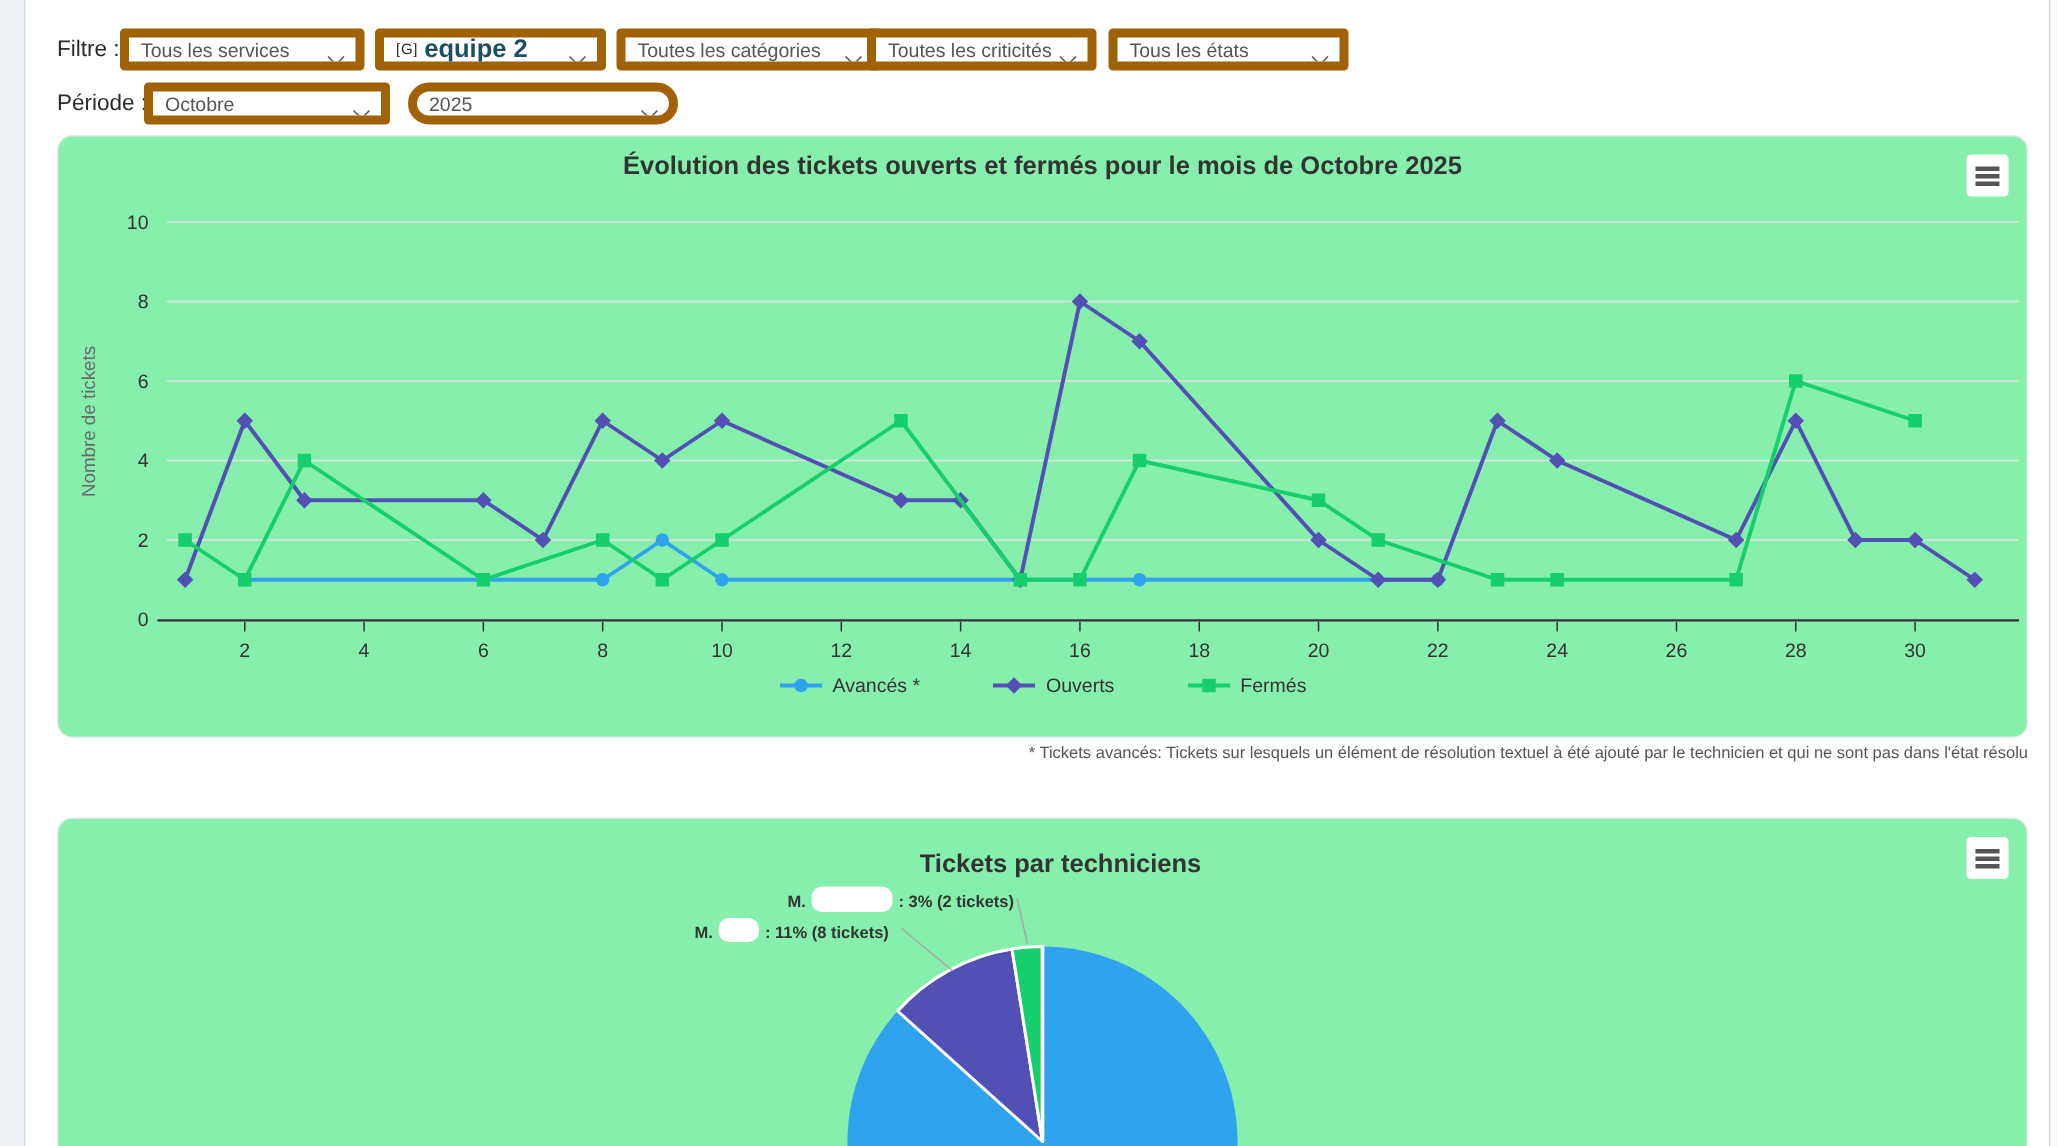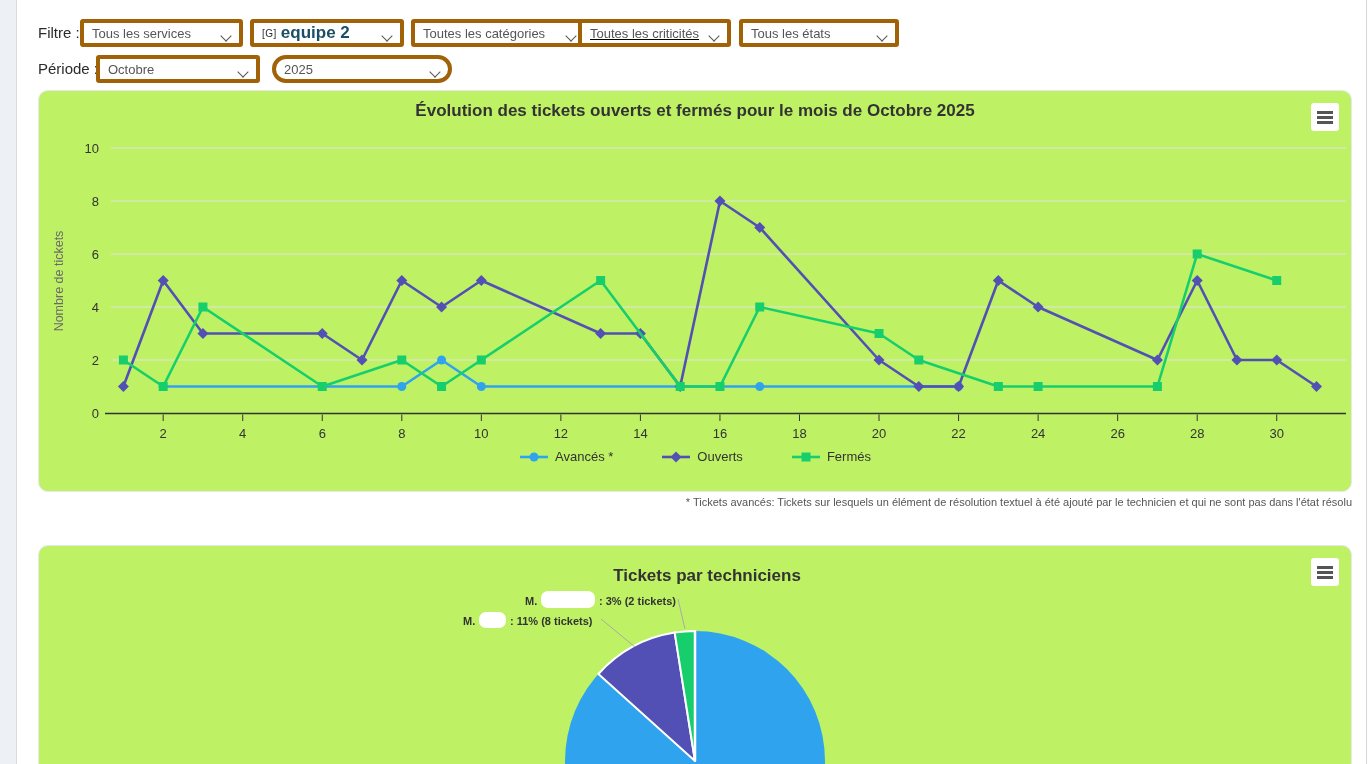--- a/index.html
+++ b/index.html
@@ -4,27 +4,27 @@
 <style>
   * { margin:0; padding:0; box-sizing:border-box; }
   html,body { width:1371px; height:764px; background:#fff; font-family:"Liberation Sans", sans-serif; overflow:hidden; }
   .page { position:relative; width:1371px; height:764px; background:#fff; overflow:hidden; }
 
   .sidebar-strip { position:absolute; left:0; top:0; width:17px; height:764px; background:#edf1f5; border-right:1px solid #d8dce1; }
   .scroll-track { position:absolute; left:1366px; top:0; width:1px; height:764px; background:#d5d5d5; }
 
   .row-label { position:absolute; font-size:15px; color:#2b2b2b; line-height:28px; }
 
-  .sel { position:absolute; height:28px; background:#fff; border:4px solid #a16207; border-radius:3px; cursor:pointer; padding:0 24px 0 8px; display:flex; align-items:center; gap:4px; overflow:hidden; white-space:nowrap; }
+  .sel { position:absolute; height:28px; background:#fff; border:6px solid #a16207; border-radius:3px; cursor:pointer; padding:0 24px 0 8px; display:flex; align-items:center; gap:4px; overflow:hidden; white-space:nowrap; }
   .sel::after { content:""; position:absolute; right:9px; top:9px; width:7px; height:7px; border-right:1.7px solid #555; border-bottom:1.7px solid #555; transform:rotate(45deg); }
   .sel .sel-text { font-size:13px; color:#555; }
   .sel .g-prefix { font-size:10px; color:#2b2b2b; letter-spacing:0.5px; }
   .sel .equipe-value { font-size:17px; font-weight:bold; color:#1c4f66; }
 
-  .panel { position:absolute; left:38px; width:1314px; background:#bef264; border:1px solid #e6e9ea; border-radius:10px; }
+  .panel { position:absolute; left:38px; width:1314px; background:#86efac; border:1px solid #e6e9ea; border-radius:10px; }
   .panel-line { top:90px; height:402px; }
   .panel-pie { top:545px; height:320px; }
 
   .chart-title { position:absolute; left:0; width:100%; text-align:center; font-size:17px; font-weight:bold; color:#333; }
   .chart-subtitle { position:absolute; left:0; width:100%; text-align:center; font-size:12px; color:#666; }
 
   .hamburger-btn { position:absolute; right:12px; top:12px; width:28px; height:28px; background:#fff; border:none; border-radius:3px; display:flex; flex-direction:column; justify-content:center; align-items:center; gap:2px; cursor:pointer; }
   .hamburger-btn .bar { width:16px; height:3px; background:#555; }
 
   .chart-svg { position:absolute; left:0; top:0; }
@@ -53,21 +53,21 @@
 
   <div class="sel" style="left:250px; top:19px; width:154px;">
     <span class="g-prefix">[G]</span>
     <span class="equipe-value">equipe 2</span>
   </div>
 
   <div class="sel" style="left:411px; top:19px; width:177px;">
     <span class="sel-text">Toutes les catégories</span>
   </div>
 
-  <div class="sel" style="left:578px; top:19px; width:153px;text-decoration:underline;">
+  <div class="sel" style="left:578px; top:19px; width:153px;">
     <span class="sel-text">Toutes les criticités</span>
   </div>
 
   <div class="sel" style="left:739px; top:19px; width:160px;">
     <span class="sel-text">Tous les états</span>
   </div>
 
   <div class="row-label" style="left:38px; top:55px;">Période :</div>
 
   <div class="sel" style="left:96px; top:55px; width:164px;">

